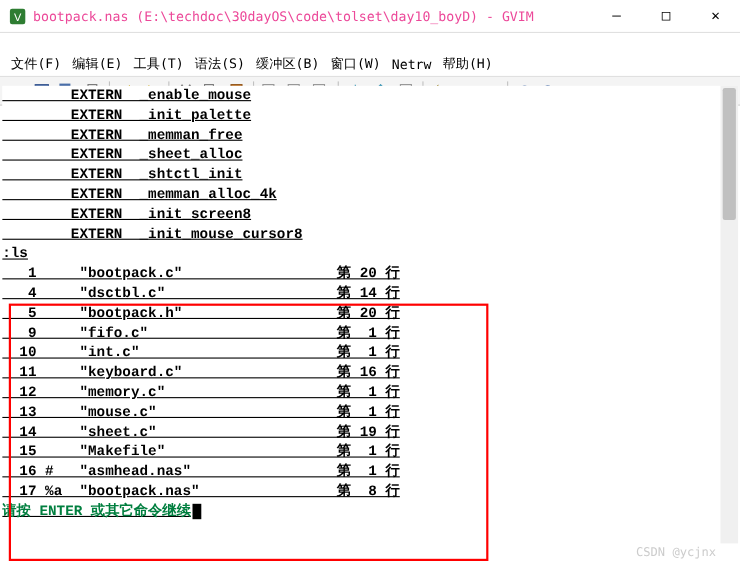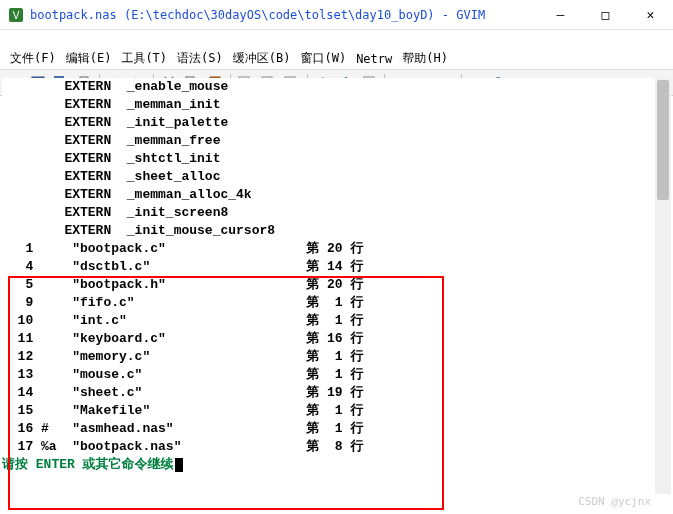--- a/index.html
+++ b/index.html
@@ -1,29 +1,29 @@
 <!DOCTYPE html>
 <html><head>
 <meta charset="utf-8">
 <style>
 * { margin:0; padding:0; box-sizing:border-box; }
 body { width:673px; height:514px; background:#fff; font-family:"SimSun","MS Gothic",monospace; font-size:12px; position:relative; }
 .titlebar { height:30px; background:#fff; border-bottom:1px solid #e0e0e0; display:flex; align-items:center; padding-left:8px; }
 .titlebar .ico { width:16px; height:16px; margin-right:6px; }
-.titlebar .txt { flex:1; font-size:12px; color:#1d4ed8; }
+.titlebar .txt { flex:1; font-size:12px; color:#ec4899; }
 .ctrls { display:flex; height:100%; }
 .ctrls div { width:45px; height:100%; display:flex; align-items:center; justify-content:center; font-size:13px; color:#000; }
 .menubar { height:22px; display:flex; align-items:center; padding:0 6px; gap:2px; border-bottom:1px solid #e0e0e0;margin-top:18px; }
 .menubar span { padding:2px 4px; font-size:12px; }
 .toolbar { height:26px; display:flex; align-items:center; padding:0 4px; gap:1px; border-bottom:1px solid #d0d0d0; background:#f4f4f4; }
 .tbtn { width:22px; height:22px; display:flex; align-items:center; justify-content:center; border:1px solid transparent; }
 .tbtn svg { width:16px; height:16px; }
 .tsep { width:1px; height:18px; background:#c0c0c0; margin:0 3px; }
 .editor { position:absolute; left:2px; right:2px; top:78px; bottom:2px; background:#fff; font-family:"Consolas","Courier New",monospace; font-size:13px; font-weight:bold; overflow:hidden; }
-.line { white-space:pre; line-height:18px; color:#000; }
+.line { white-space:pre; line-height:18px; color:#000;text-decoration:underline; }
 .redbox { position:absolute; border:2px solid #ff0000; pointer-events:none; }
 .scrollbar { position:absolute; right:2px; top:78px; bottom:20px; width:16px; background:#f0f0f0; }
 .scrollbar .thumb { position:absolute; left:2px; right:2px; top:2px; height:120px; background:#c0c0c0; border-radius:2px; }
 .status-green { color:#007f3f; }
 .blk { display:inline-block; width:8px; height:14px; background:#000; vertical-align:middle; margin-left:1px; }
 .watermark { position:absolute; right:22px; bottom:6px; font-size:11px; color:#ccc; }
 </style>
 </head>
 <body>
 
@@ -172,28 +172,28 @@
   <div class="tbtn">
       <svg viewBox="0 0 16 16">
         <text x="6" y="11" text-anchor="middle" font-size="12" fill="#4a6ea8" font-weight="bold">?</text>
         <circle cx="11" cy="11" r="3" fill="none" stroke="#c44"></circle>
       </svg>
     </div>
 </div>
 
 <div class="editor" id="ed">
     <div class="line">        EXTERN  _enable_mouse</div>
-    <div class="line">        EXTERN  _memman_init</div>
     <div class="line">        EXTERN  _init_palette</div>
     <div class="line">        EXTERN  _memman_free</div>
+    <div class="line">        EXTERN  _sheet_alloc</div>
     <div class="line">        EXTERN  _shtctl_init</div>
-    <div class="line">        EXTERN  _sheet_alloc</div>
     <div class="line">        EXTERN  _memman_alloc_4k</div>
     <div class="line">        EXTERN  _init_screen8</div>
     <div class="line">        EXTERN  _init_mouse_cursor8</div>
+    <div class="line">:ls</div>
     <div class="line">   1     "bootpack.c"                  第 20 行</div>
     <div class="line">   4     "dsctbl.c"                    第 14 行</div>
     <div class="line">   5     "bootpack.h"                  第 20 行</div>
     <div class="line">   9     "fifo.c"                      第  1 行</div>
     <div class="line">  10     "int.c"                       第  1 行</div>
     <div class="line">  11     "keyboard.c"                  第 16 行</div>
     <div class="line">  12     "memory.c"                    第  1 行</div>
     <div class="line">  13     "mouse.c"                     第  1 行</div>
     <div class="line">  14     "sheet.c"                     第 19 行</div>
     <div class="line">  15     "Makefile"                    第  1 行</div>

